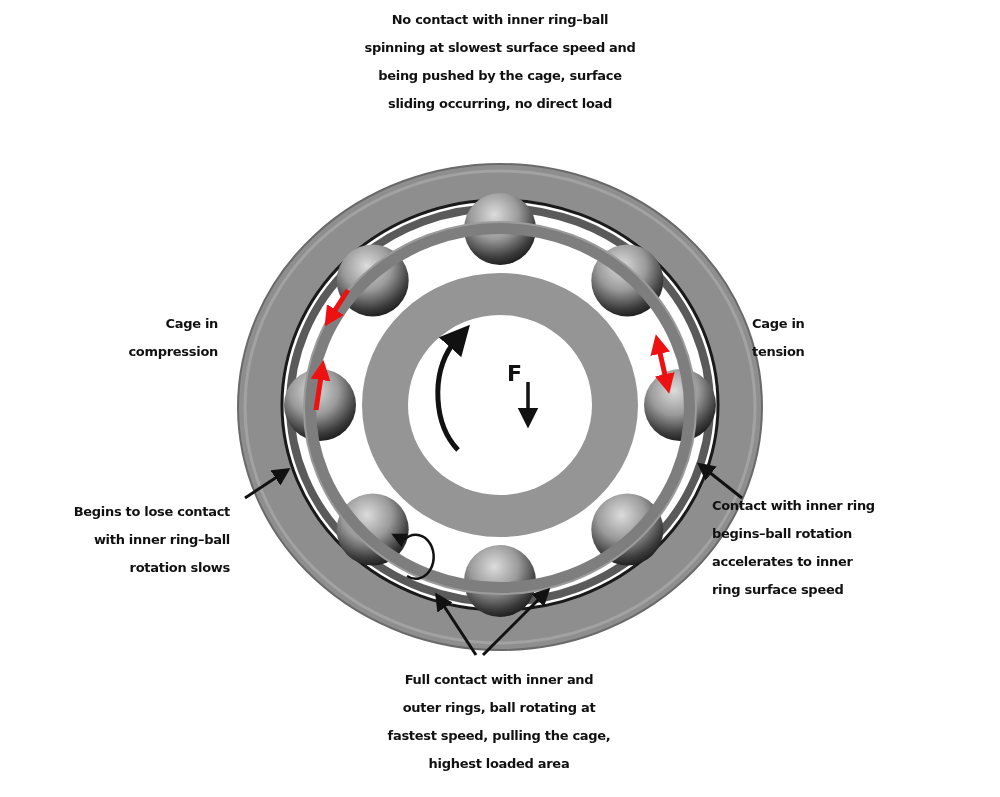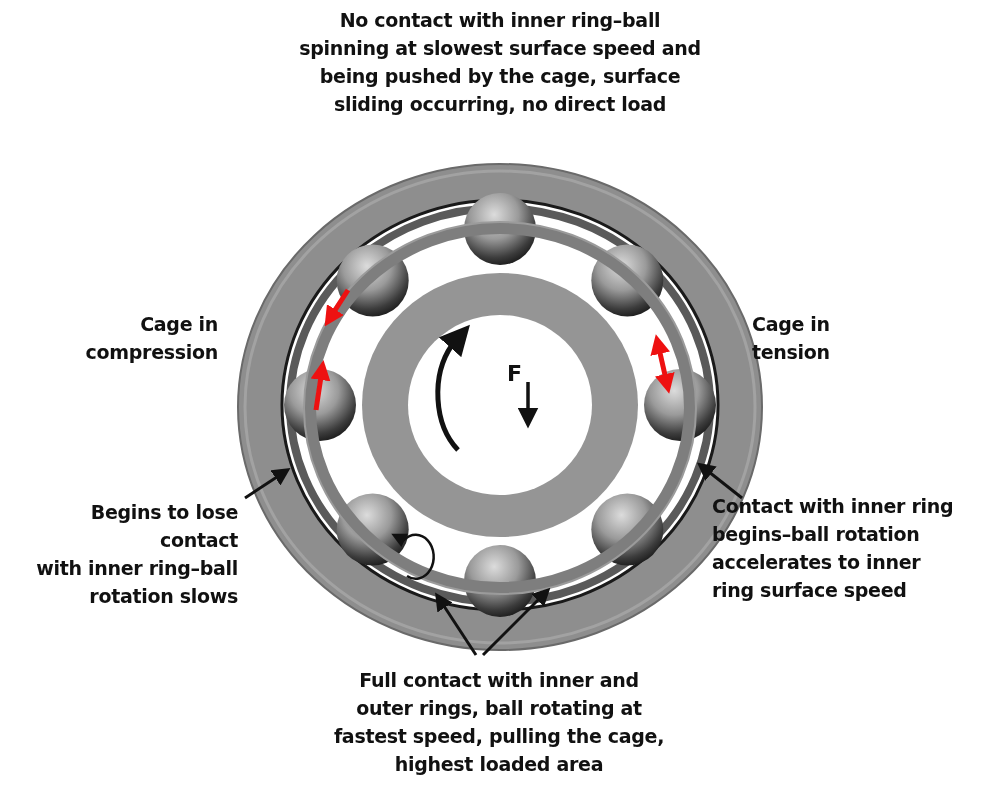--- a/index.html
+++ b/index.html
@@ -1,18 +1,18 @@
 <!DOCTYPE html>
 <html><head>
 <meta charset="utf-8">
 <style>
   html, body { margin: 0; padding: 0; background: #ffffff; }
   body { width: 1000px; height: 797px; position: relative; overflow: hidden;
          font-family: "DejaVu Sans", sans-serif; }
-  .label { position: absolute; font-weight: bold; color: #111111; font-size: 19px;
+  .label { position: absolute; font-weight: bold; color: #111111; font-size: 13px;
            line-height: 28px; letter-spacing: -0.3px; white-space: pre-line; }
   .center { text-align: center; }
   .right { text-align: right; }
   .left { text-align: left; }
   #diagram { position: absolute; left: 0; top: 0; }
 </style>
 </head>
 <body>
 
 <svg id="diagram" width="1000" height="797" viewBox="0 0 1000 797">
@@ -93,21 +93,21 @@
 </svg>
 
 <div class="label center" style="left:270px; top:6px; width:460px;">No contact with inner ring–ball
 spinning at slowest surface speed and
 being pushed by the cage, surface
 sliding occurring, no direct load</div>
 <div class="label right" style="left:20px; top:310px; width:198px;">Cage in
 compression</div>
 <div class="label left" style="left:752px; top:310px; width:200px;">Cage in
 tension</div>
-<div class="label right" style="left:8px; top:498px; width:230px;">Begins to lose contact
+<div class="label right" style="left:0px; top:498px; width:230px;">Begins to lose contact
 with inner ring–ball
 rotation slows</div>
 <div class="label left" style="left:712px; top:492px; width:248px;">Contact with inner ring
 begins–ball rotation
 accelerates to inner
 ring surface speed</div>
 <div class="label center" style="left:299px; top:666px; width:400px;">Full contact with inner and
 outer rings, ball rotating at
 fastest speed, pulling the cage,
 highest loaded area</div>

